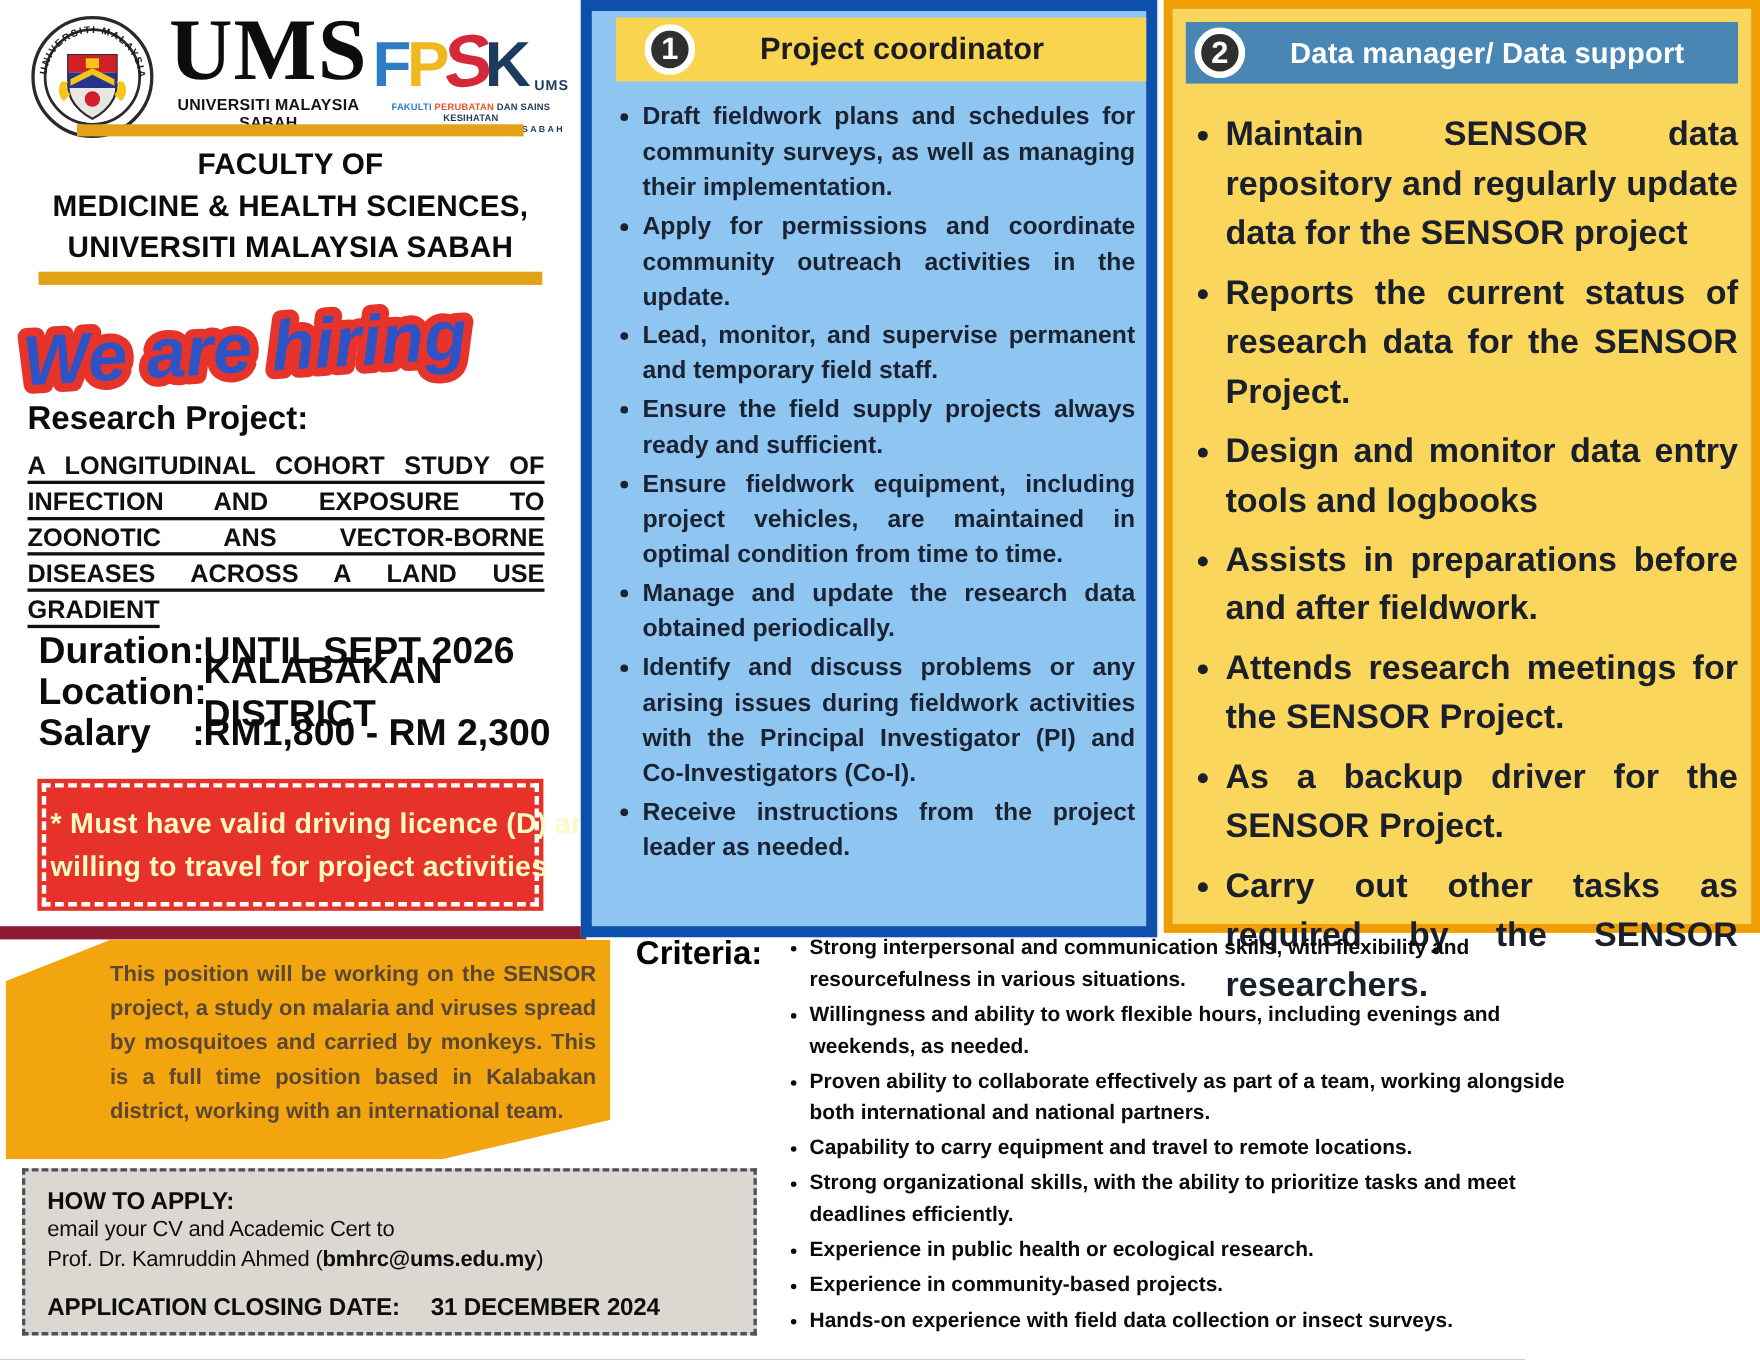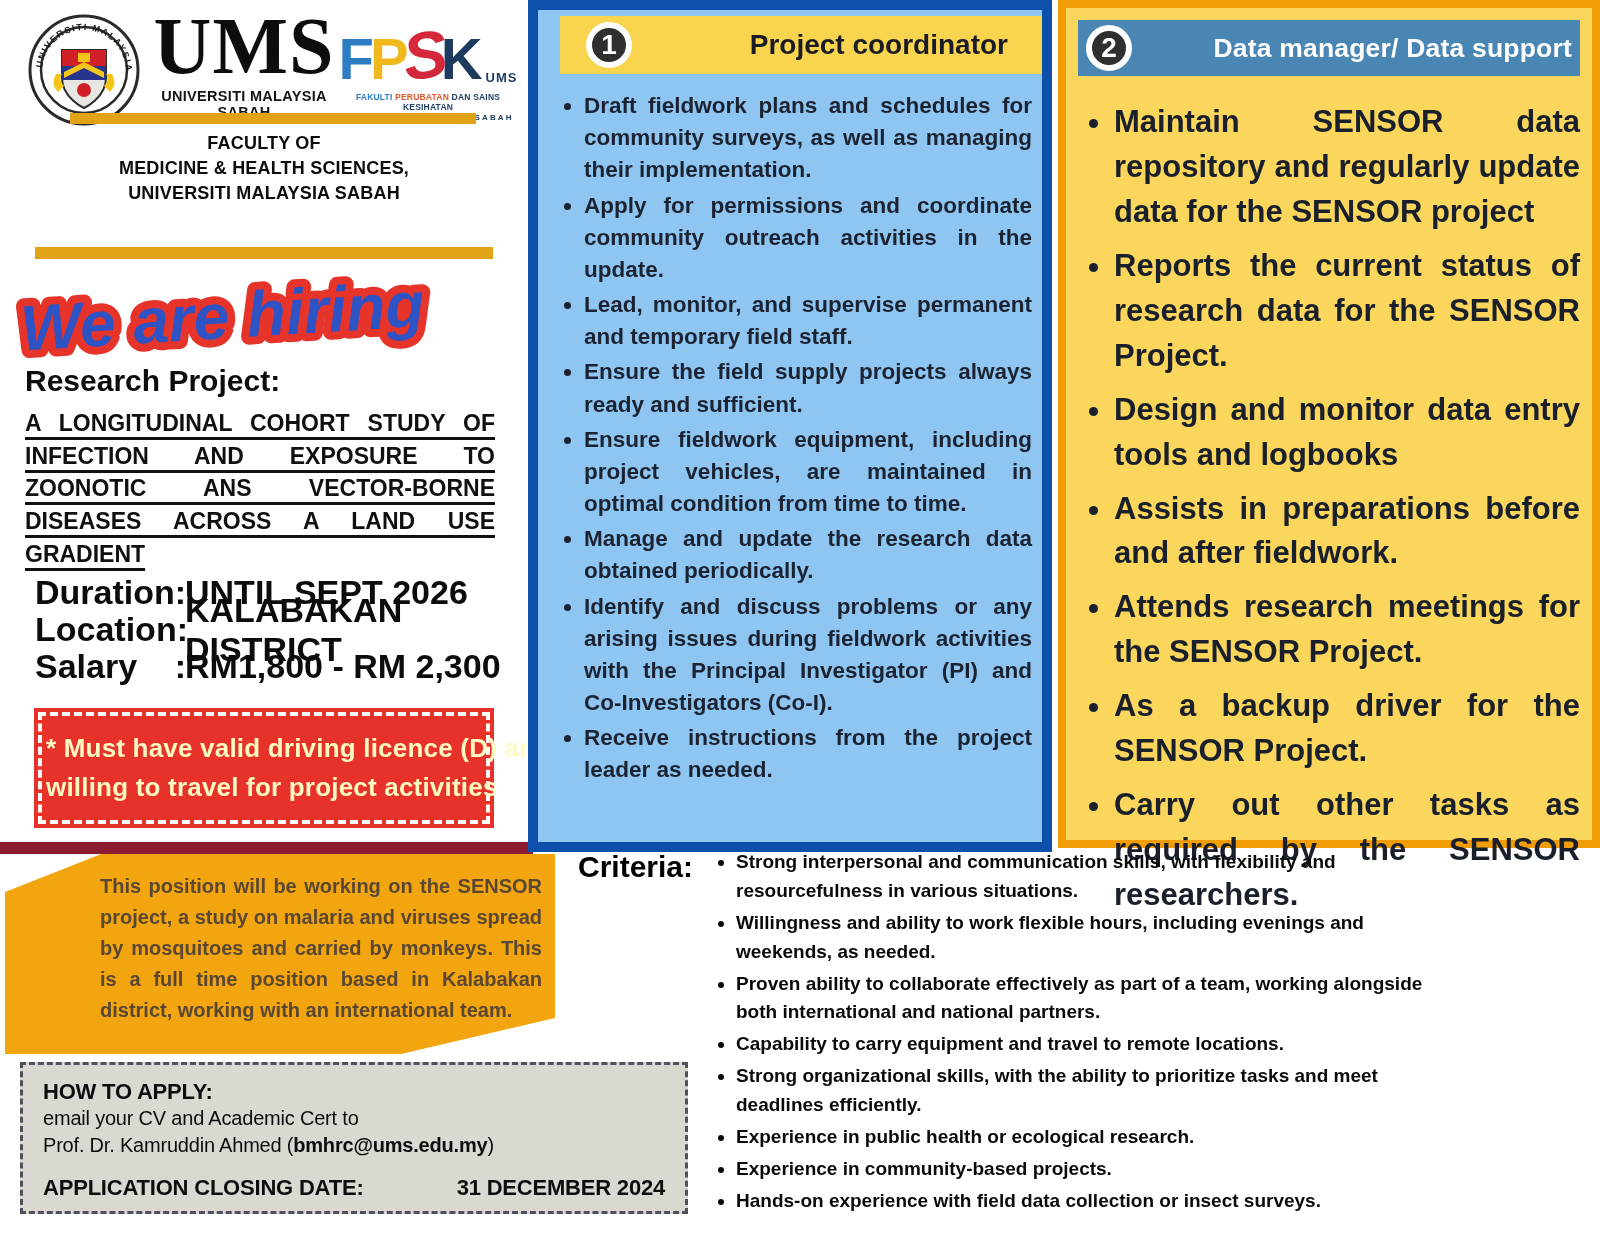--- a/index.html
+++ b/index.html
@@ -24,21 +24,21 @@
   .fsk-k { color:#1d3a5f; font-size:58px; }
   .fsk-umstag { color:#1d3a5f; font-size:13px; font-weight:bold; align-self:flex-end; margin:0 0 4px 3px; letter-spacing:1px; }
   .fsk-cap1 { margin-top:4px; font-size:8.5px; font-weight:bold; letter-spacing:0.2px; }
   .fsk-cap1 .c1 { color:#2e7cc3; } .fsk-cap1 .c2 { color:#e2562b; } .fsk-cap1 .c3 { color:#1d3a5f; }
   .fsk-cap2 { font-size:8px; font-weight:bold; color:#1d3a5f; letter-spacing:2.1px; margin-top:1px; }
 
   .gold-bar { background:#e2a217; height:11px; }
   .gold-bar-1 { left:70px; top:113px; width:406px; }
   .gold-bar-2 { left:35px; top:247px; width:458px; height:12px; }
 
-  .faculty-title { left:8px; top:131px; width:512px; text-align:center; font-size:18px; font-weight:bold; line-height:1.4; color:#0c0c0c; letter-spacing:0.2px; }
+  .faculty-title { left:8px; top:131px; width:512px; text-align:center; font-size:27px; font-weight:bold; line-height:1.4; color:#0c0c0c; letter-spacing:0.2px; }
 
   .hiring { left:6px; top:254px; width:506px; height:112px; }
 
   
   .research-heading { left:25px; top:364px; font-size:30px; font-weight:bold; color:#0c0c0c; }
   .research-title {
     left:25px; top:407px; width:470px; font-size:23px; font-weight:bold; color:#101010;
     text-align:justify; text-align-last:left; line-height:1.42;
     text-decoration:underline; text-decoration-thickness:2.5px; text-underline-offset:6px;
   }
@@ -66,40 +66,40 @@
   }
 
   
   .apply-box {
     left:20px; top:1062px; width:668px; height:152px; background:#dbd8d2;
     border:3px dashed #50505c; padding:14px 20px; color:#0d0d0d; letter-spacing:-0.2px;
   }
   .apply-heading { font-size:22px; font-weight:bold; }
   .apply-line { font-size:20px; line-height:1.35; }
   .apply-email { font-weight:bold; }
-  .apply-closing { margin-top:16px; font-size:22px; font-weight:bold; display:flex;justify-content:space-between; }
+  .apply-closing { margin-top:16px; font-size:22px; font-weight:bold; display:flex; }
   .apply-closing .date { margin-left:28px; }
 
   
   .panel { top:0; }
   .panel-1 { left:528px; width:524px; height:852px; background:#8fc6f1; border:10px solid #0c50ac; }
   .panel-2 { left:1058px; width:542px; height:848px; background:#fbd65c; border:8px solid #f09d06; }
 
   .p-header { display:flex; align-items:center; }
   .p1-header { margin:6px 0 0 22px; height:58px; background:#f9d44f; }
   .p2-header { margin:12px 12px 0 12px; height:56px; background:#4a86b4; }
 
   .badge {
     flex:none; width:46px; height:46px; border-radius:50%; background:#2f2f2f; border:6px solid #ffffff;
     color:#ffffff; font-size:28px; font-weight:bold; display:flex; align-items:center; justify-content:center;
   }
   .p1-header .badge { margin-left:26px; }
   .p2-header .badge { margin-left:8px; }
 
-  .p-title { flex:1; text-align:right; font-weight:bold; }
+  .p-title { flex:1; text-align:center; font-weight:bold; }
   .p1-title { font-size:28px; color:#1b1b24; padding-right:34px; }
   .p2-title { font-size:26.5px; color:#ffffff; padding-right:8px; letter-spacing:0.2px; }
 
   .duties { list-style:disc outside; font-weight:bold; }
   .p1-duties { margin:16px 8px 0 16px; padding-left:30px; font-size:22.5px; color:#1b2333; }
   .p1-duties li { margin-bottom:3px; text-align:justify; text-align-last:left; line-height:1.43; padding-right:2px; }
   .p2-duties { margin:24px 10px 0 16px; padding-left:32px; font-size:31px; color:#191f2b; }
   .p2-duties li { margin-bottom:9px; text-align:justify; text-align-last:left; line-height:1.45; padding-right:2px; }
 
   

